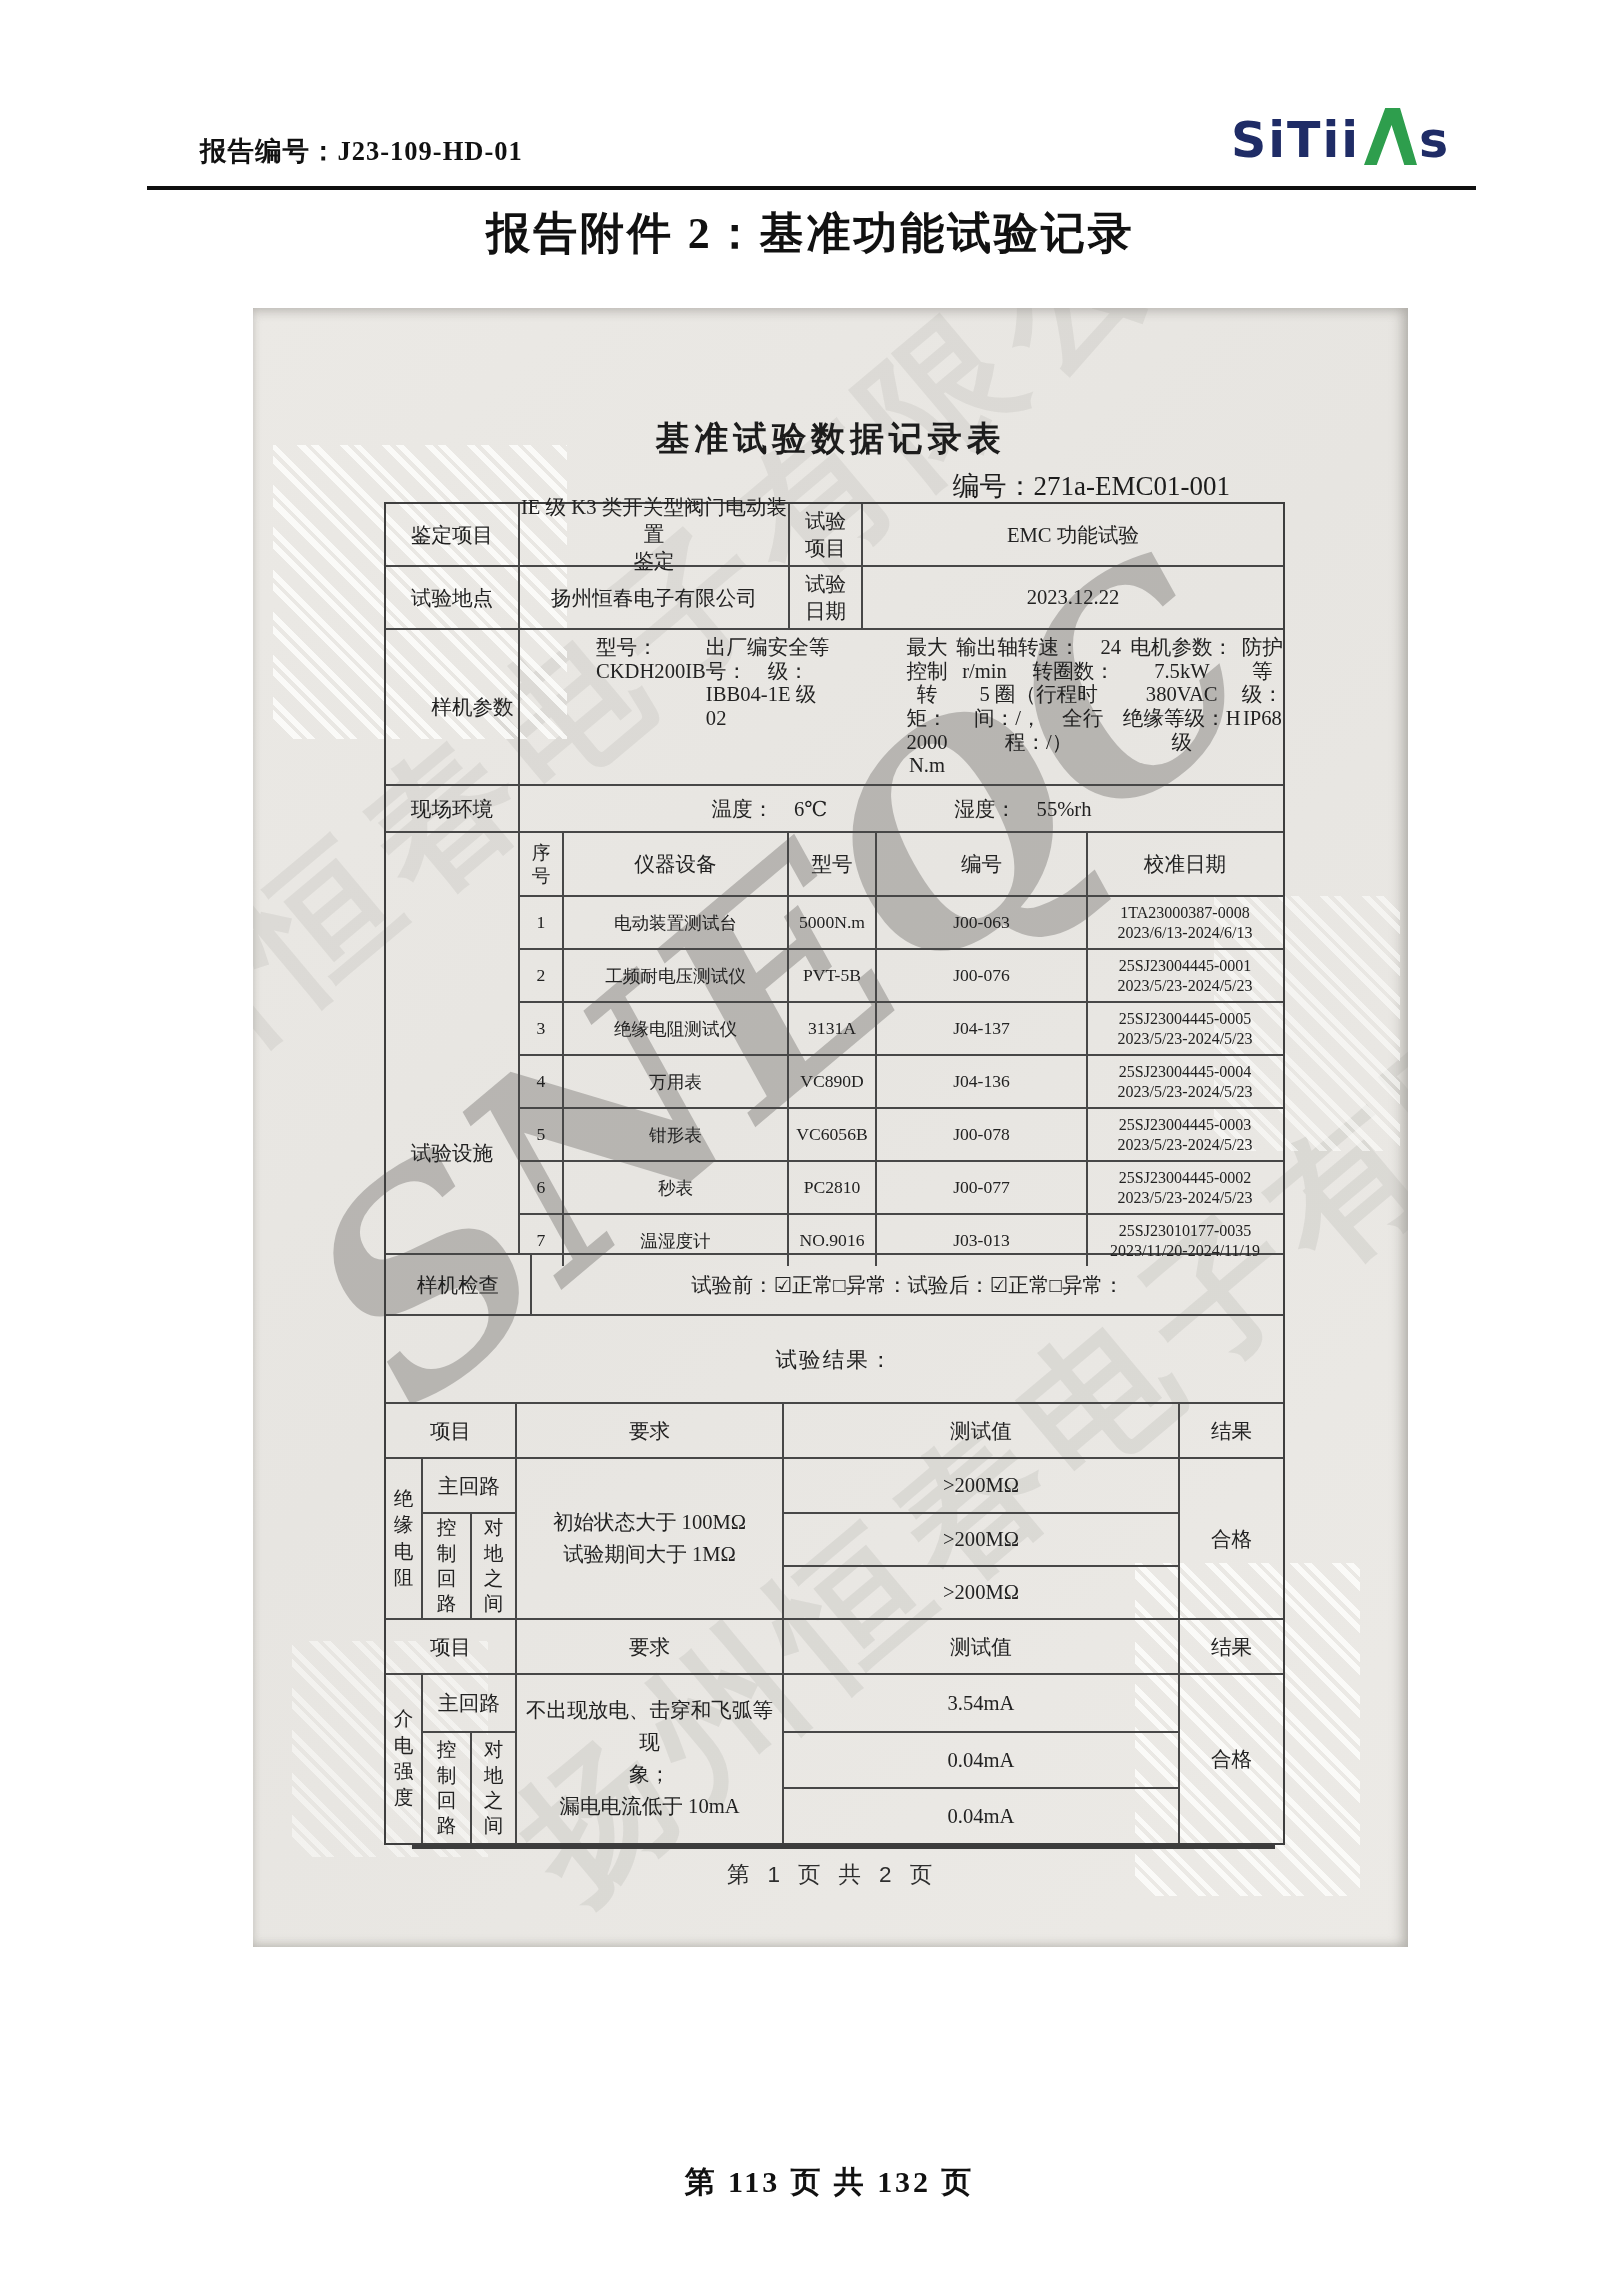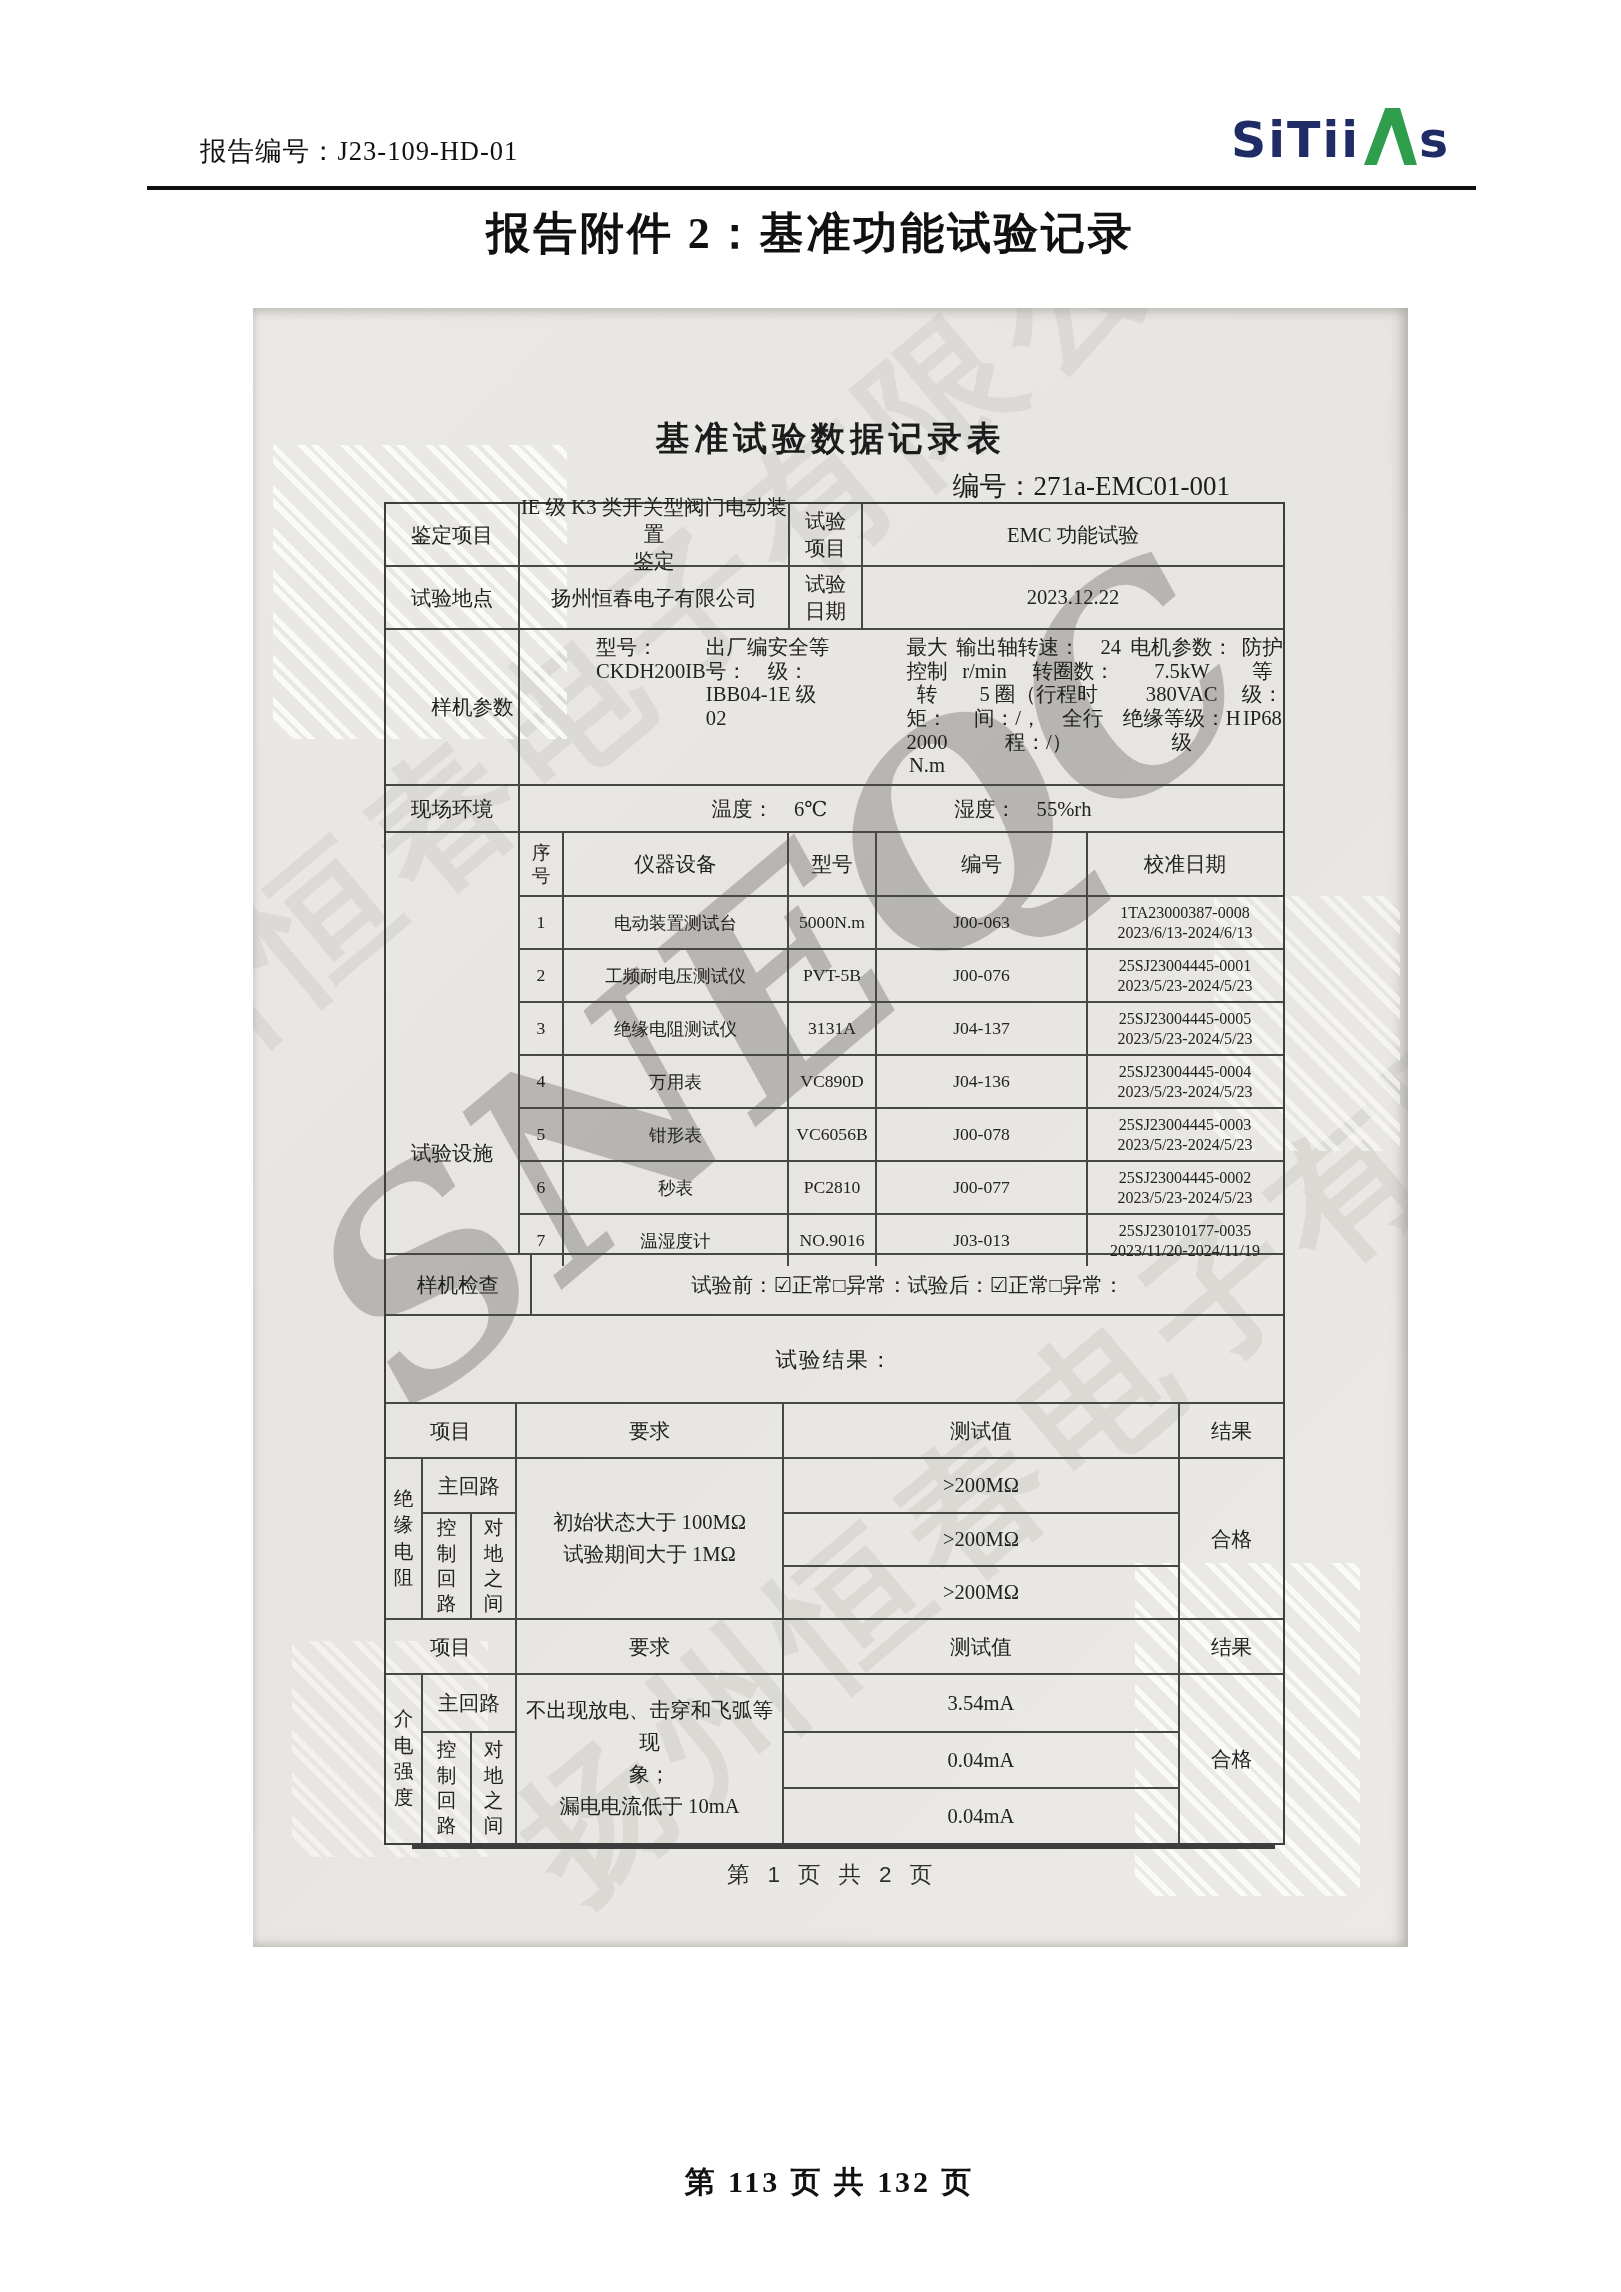--- a/index.html
+++ b/index.html
@@ -2,21 +2,21 @@
 <html><head>
 <meta charset="utf-8">
 <style>
   html,body{margin:0;padding:0;}
   body{
     width:1621px;height:2293px;position:relative;overflow:hidden;
     background:#ffffff;color:#111;
     font-family:"Liberation Serif","DejaVu Serif",serif;
   }
   
-  .report-no{position:absolute;left:200px;top:133px;font-size:26.5px;font-weight:normal;letter-spacing:1px;}
+  .report-no{position:absolute;left:200px;top:133px;font-size:26.5px;font-weight:bold;letter-spacing:1px;}
   .logo{position:absolute;left:1231px;top:108px;display:flex;align-items:flex-end;
         font-family:"DejaVu Sans","Liberation Sans",sans-serif;font-weight:bold;color:#1f2c66;}
   .logo .p1{font-size:49px;line-height:1;letter-spacing:2px;}
   .logo .a-shape{width:53px;height:57px;background:#2e9e4d;margin:0 2px 0 3.9px;
         clip-path:polygon(40% 0,68% 0,100% 100%,76% 100%,52% 30%,24% 100%,0 100%);}
   .logo .p3{font-size:49px;line-height:1;}
   .header-rule{position:absolute;left:147px;top:186px;width:1329px;height:3.9px;background:#101010;}
   .doc-title{position:absolute;top:204px;left:0;width:100%;text-align:center;
         font-size:44px;font-weight:bold;letter-spacing:2.9px;}
 

